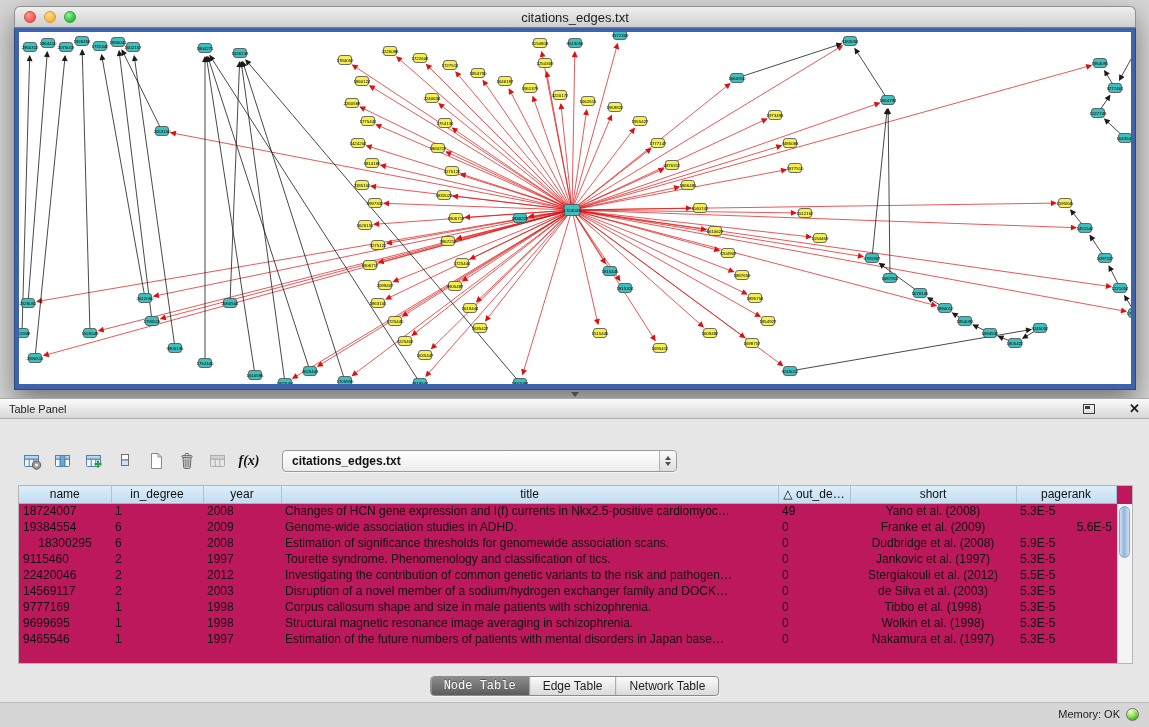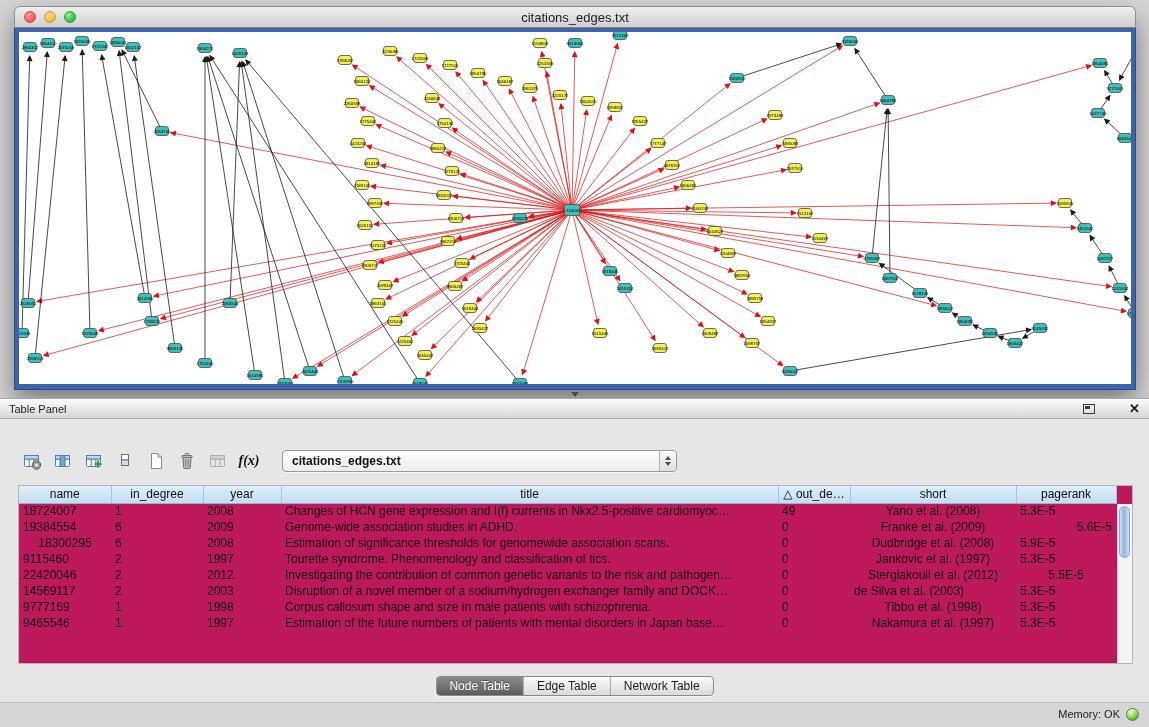--- a/index.html
+++ b/index.html
@@ -60,21 +60,21 @@
   td { height:16px; padding:0 4px; white-space:nowrap; overflow:hidden; }
   .vscroll { position:absolute; top:18px; right:0; bottom:0; width:15px; background:#f4f4f4; border-left:1px solid #d0d0d0; }
   .vthumb { position:absolute; top:2px; left:1px; width:11px; height:52px; border-radius:6px;
             background:linear-gradient(90deg,#d3e2f3,#8fb5dd 45%,#d3e2f3); border:1px solid #89a8c8; }
 
   .tabs { position:absolute; top:277px; left:50%; transform:translateX(-50%); display:flex; height:20px;
           border:1px solid #8b8b8b; border-radius:4px; overflow:hidden;
           background:linear-gradient(#fbfbfb,#dadada); box-shadow:0 1px 1px rgba(255,255,255,.7); }
   .tab { padding:0 13px; font-size:12px; color:#1e1e1e; display:flex; align-items:center; border-left:1px solid #a3a3a3; }
   .tab:first-child { border-left:none; }
-  .tab.active { background:linear-gradient(#8c8c8c,#5c5c5c); color:#ffffff; text-shadow:0 -1px 0 rgba(0,0,0,.35); }
+  .tab.active { background:linear-gradient(#8c8c8c,#5c5c5c); color:#ffffff; text-shadow:0 -1px 0 rgba(0,0,0,.35);font-family:Liberation Mono, monospace; }
 
   .statusbar { position:absolute; left:0; right:0; bottom:0; height:26px; display:flex; align-items:center;
                justify-content:flex-end; padding-right:10px; gap:6px; font-size:11px; color:#1d1d1d; }
   .memdot { width:13px; height:13px; border-radius:50%; border:1px solid #6d6d6d;
             background:radial-gradient(circle at 35% 28%, #eaffc9, #8be34a 45%, #3f9e17 85%);
             box-shadow:inset 0 1px 1px rgba(255,255,255,.8); }
 </style>
 </head>
 <body>
 
@@ -794,41 +794,50 @@
             <td style="text-align:center">Jankovic et al. (1997)</td>
             <td style="text-align:left">5.3E-5</td>
           </tr>
           <tr>
             <td style="text-align:left">22420046</td>
             <td style="text-align:left">2</td>
             <td style="text-align:left">2012</td>
             <td style="text-align:left">Investigating the contribution of common genetic variants to the risk and pathogen…</td>
             <td style="text-align:left">0</td>
             <td style="text-align:center">Stergiakouli et al. (2012)</td>
-            <td style="text-align:center">5.5E-5</td>
+            <td style="text-align:left">5.5E-5</td>
           </tr>
           <tr>
             <td style="text-align:left">14569117</td>
             <td style="text-align:left">2</td>
             <td style="text-align:left">2003</td>
             <td style="text-align:left">Disruption of a novel member of a sodium/hydrogen exchanger family and DOCK…</td>
             <td style="text-align:left">0</td>
-            <td style="">de Silva et al. (2003)</td>
+            <td style="text-align:center">de Silva et al. (2003)</td>
             <td style="text-align:left">5.3E-5</td>
           </tr>
           <tr>
             <td style="text-align:left">9777169</td>
             <td style="text-align:left">1</td>
             <td style="text-align:left">1998</td>
             <td style="text-align:left">Corpus callosum shape and size in male patients with schizophrenia.</td>
             <td style="text-align:left">0</td>
             <td style="text-align:center">Tibbo et al. (1998)</td>
             <td style="text-align:left">5.3E-5</td>
           </tr>
           <tr>
+            <td style="text-align:left">9699695</td>
+            <td style="text-align:left">1</td>
+            <td style="text-align:left">1998</td>
+            <td style="text-align:left">Structural magnetic resonance image averaging in schizophrenia.</td>
+            <td style="text-align:left">0</td>
+            <td style="text-align:center">Wolkin et al. (1998)</td>
+            <td style="text-align:left">5.3E-5</td>
+          </tr>
+          <tr>
             <td style="text-align:left">9465546</td>
             <td style="text-align:left">1</td>
             <td style="text-align:left">1997</td>
             <td style="text-align:left">Estimation of the future numbers of patients with mental disorders in Japan base…</td>
             <td style="text-align:left">0</td>
             <td style="text-align:center">Nakamura et al. (1997)</td>
             <td style="text-align:left">5.3E-5</td>
           </tr>
         </tbody>
       </table>

